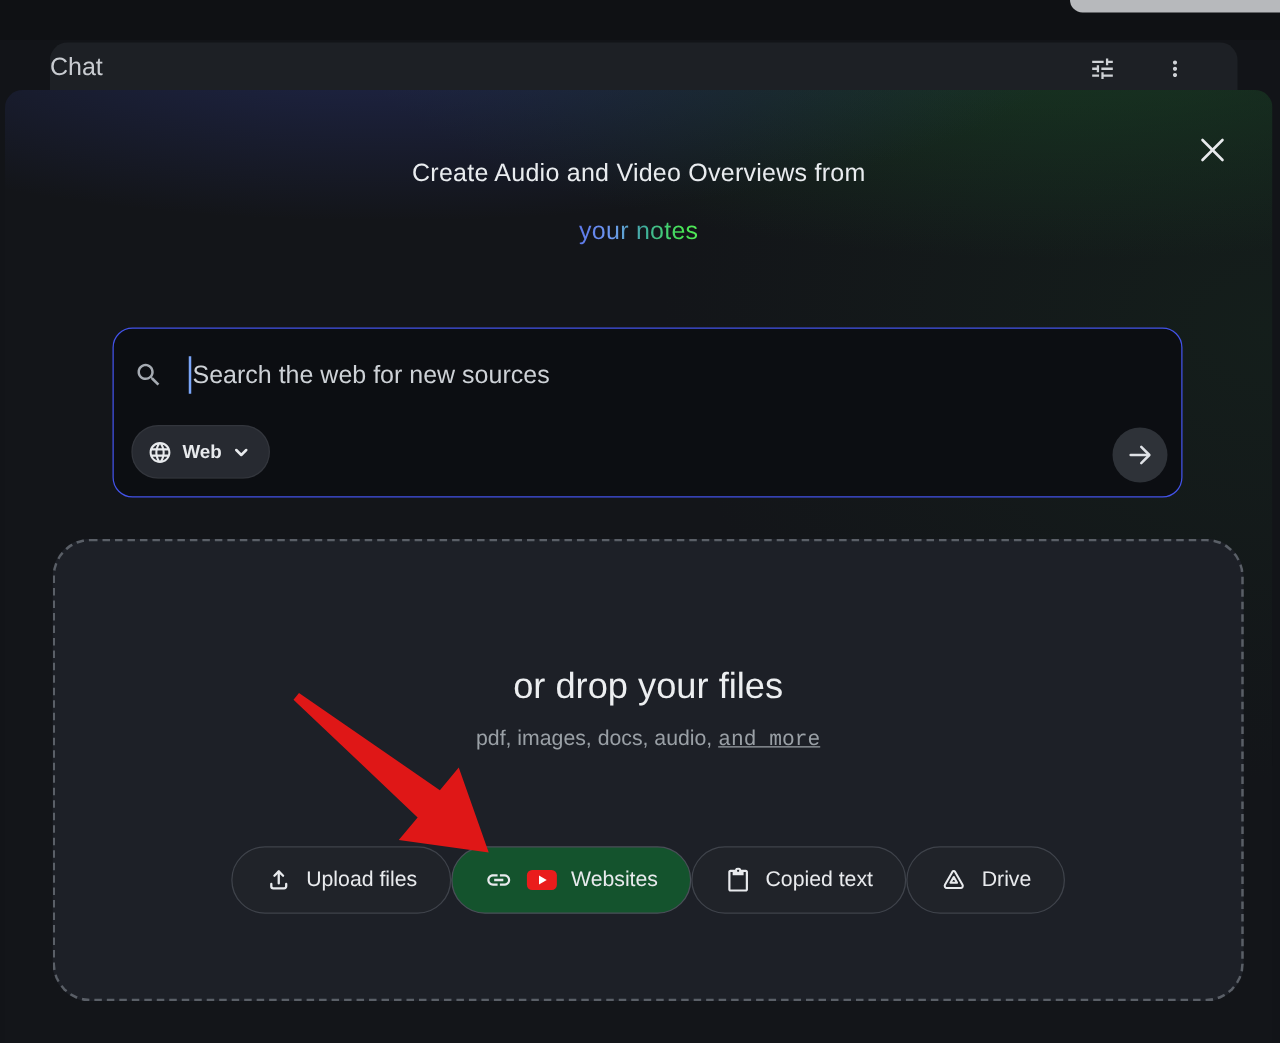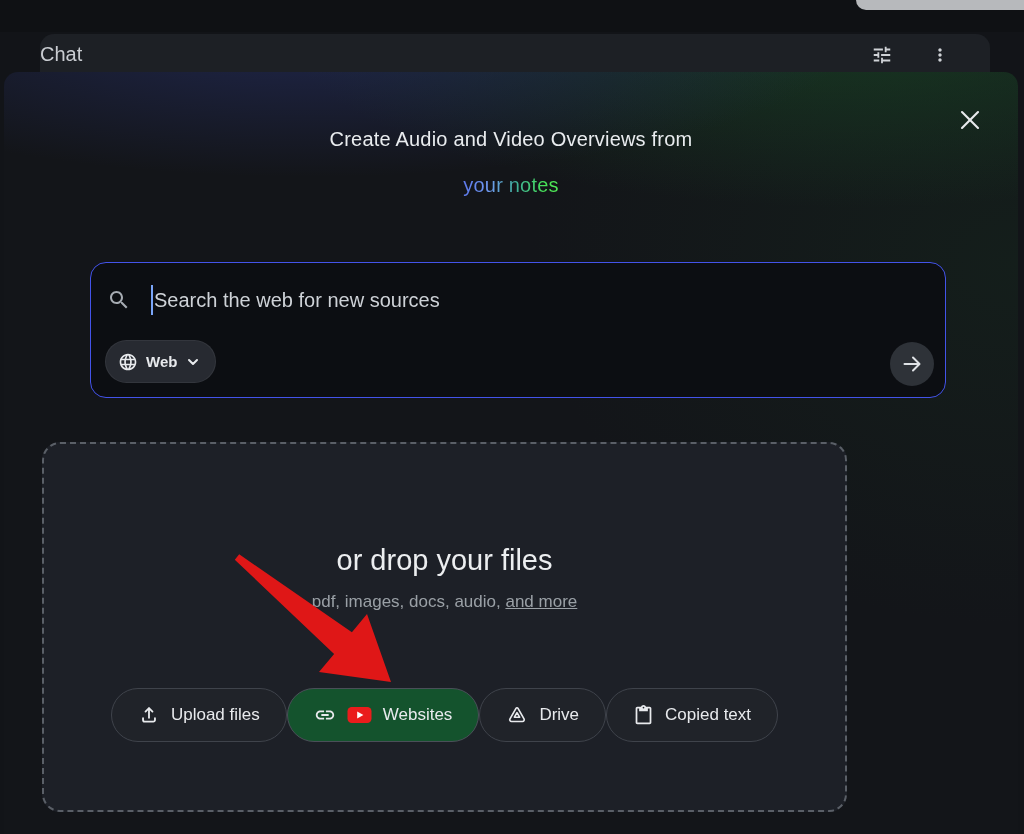--- a/index.html
+++ b/index.html
@@ -72,28 +72,28 @@
     display:flex; align-items:center; gap:8px; padding:0 14px 0 12px;
     font-size:15px; font-weight:700; color:#e8eaed; cursor:pointer;
   }
   .submit-btn {
     position:absolute; right:11px; bottom:11px; width:44px; height:44px; border-radius:50%;
     background:#2e3238; display:flex; align-items:center; justify-content:center; cursor:pointer;
   }
 
   
   .drop-zone {
-    position:absolute; left:38px; top:370px; width:805px; height:370px;
-    background:#1d2027; border:2px dashed #5a5f67; border-radius:18px;
+    position:absolute; left:38px; top:359px; width:953px; height:370px;
+    background:#1d2027; border:2px dashed #5a5f67; border-radius:30px;
   }
   .drop-heading { position:absolute; left:0; top:100px; width:100%; text-align:center;
     font-size:29px; color:#eceef0; }
   .drop-sub { position:absolute; left:0; top:148px; width:100%; text-align:center;
     font-size:17px; color:#9aa0a6; }
-  .drop-sub .more { text-decoration:underline; cursor:pointer; }
+  .drop-sub .more { text-decoration:underline; cursor:pointer;font-family:Liberation Mono, monospace; }
   .btn-row { position:absolute; left:0; top:244px; width:100%;
     display:flex; justify-content:center; }
   .src-btn {
     height:54px; border-radius:27px; background:#202329; border:1px solid #3f434b;
     display:flex; align-items:center; justify-content:center; gap:11px; padding:0 26px;
     font-size:17px; font-weight:500; color:#e8eaed; cursor:pointer; white-space:nowrap;
   }
   .src-btn.highlight { background:#14532d; border-color:#4a4f58; }
 
   
@@ -205,37 +205,37 @@
           <svg width="25" height="18" viewBox="0 0 25 18">
               <rect x="0.5" y="1" width="24" height="16" rx="4.2" fill="#ea1c1c"></rect>
               <path d="M10.2 5.4v7.2L16.4 9z" fill="#ffffff"></path>
             </svg>
         </span>
         <span>Websites</span>
       </div>
 
       <div class="src-btn">
         <span>
+          <svg width="21" height="21" viewBox="0 0 24 24" fill="#e8eaed">
+              <path d="M19 2h-4.18C14.4.84 13.3 0 12 0c-1.3 0-2.4.84-2.82 2H5c-1.1 0-2 .9-2 2v16c0 1.1.9 2 2 2h14c1.1 0 2-.9 2-2V4c0-1.1-.9-2-2-2zm-7 0c.55 0 1 .45 1 1s-.45 1-1 1-1-.45-1-1 .45-1 1-1zm7 18H5V4h2v3h10V4h2v16z"></path>
+            </svg>
+        </span>
+        <span>Copied text</span>
+      </div>
+
+      <div class="src-btn">
+        <span>
           <svg width="22" height="22" viewBox="0 0 24 24" fill="none" stroke="#e8eaed" stroke-width="1.8" stroke-linejoin="round">
               <path d="M10.9 4.7L4.35 16.2a1.9 1.9 0 0 0 1.65 2.85h12a1.9 1.9 0 0 0 1.65-2.85L13.1 4.7a1.27 1.27 0 0 0-2.2 0z"></path>
               <path d="M12 9.4l2.85 5H9.15z"></path>
             </svg>
         </span>
         <span>Drive</span>
       </div>
 
-      <div class="src-btn">
-        <span>
-          <svg width="21" height="21" viewBox="0 0 24 24" fill="#e8eaed">
-              <path d="M19 2h-4.18C14.4.84 13.3 0 12 0c-1.3 0-2.4.84-2.82 2H5c-1.1 0-2 .9-2 2v16c0 1.1.9 2 2 2h14c1.1 0 2-.9 2-2V4c0-1.1-.9-2-2-2zm-7 0c.55 0 1 .45 1 1s-.45 1-1 1-1-.45-1-1 .45-1 1-1zm7 18H5V4h2v3h10V4h2v16z"></path>
-            </svg>
-        </span>
-        <span>Copied text</span>
-      </div>
-
     </div>
   </div>
 
   <svg class="annot-arrow" width="220" height="170" viewBox="0 0 220 170">
     <polygon points="39.2,14.3 151.9,92.2 167,74 191,142 119,132 134.1,113.9 34.8,19.7" fill="#df1717"></polygon>
   </svg>
 
 </div>
 
 </body></html>

